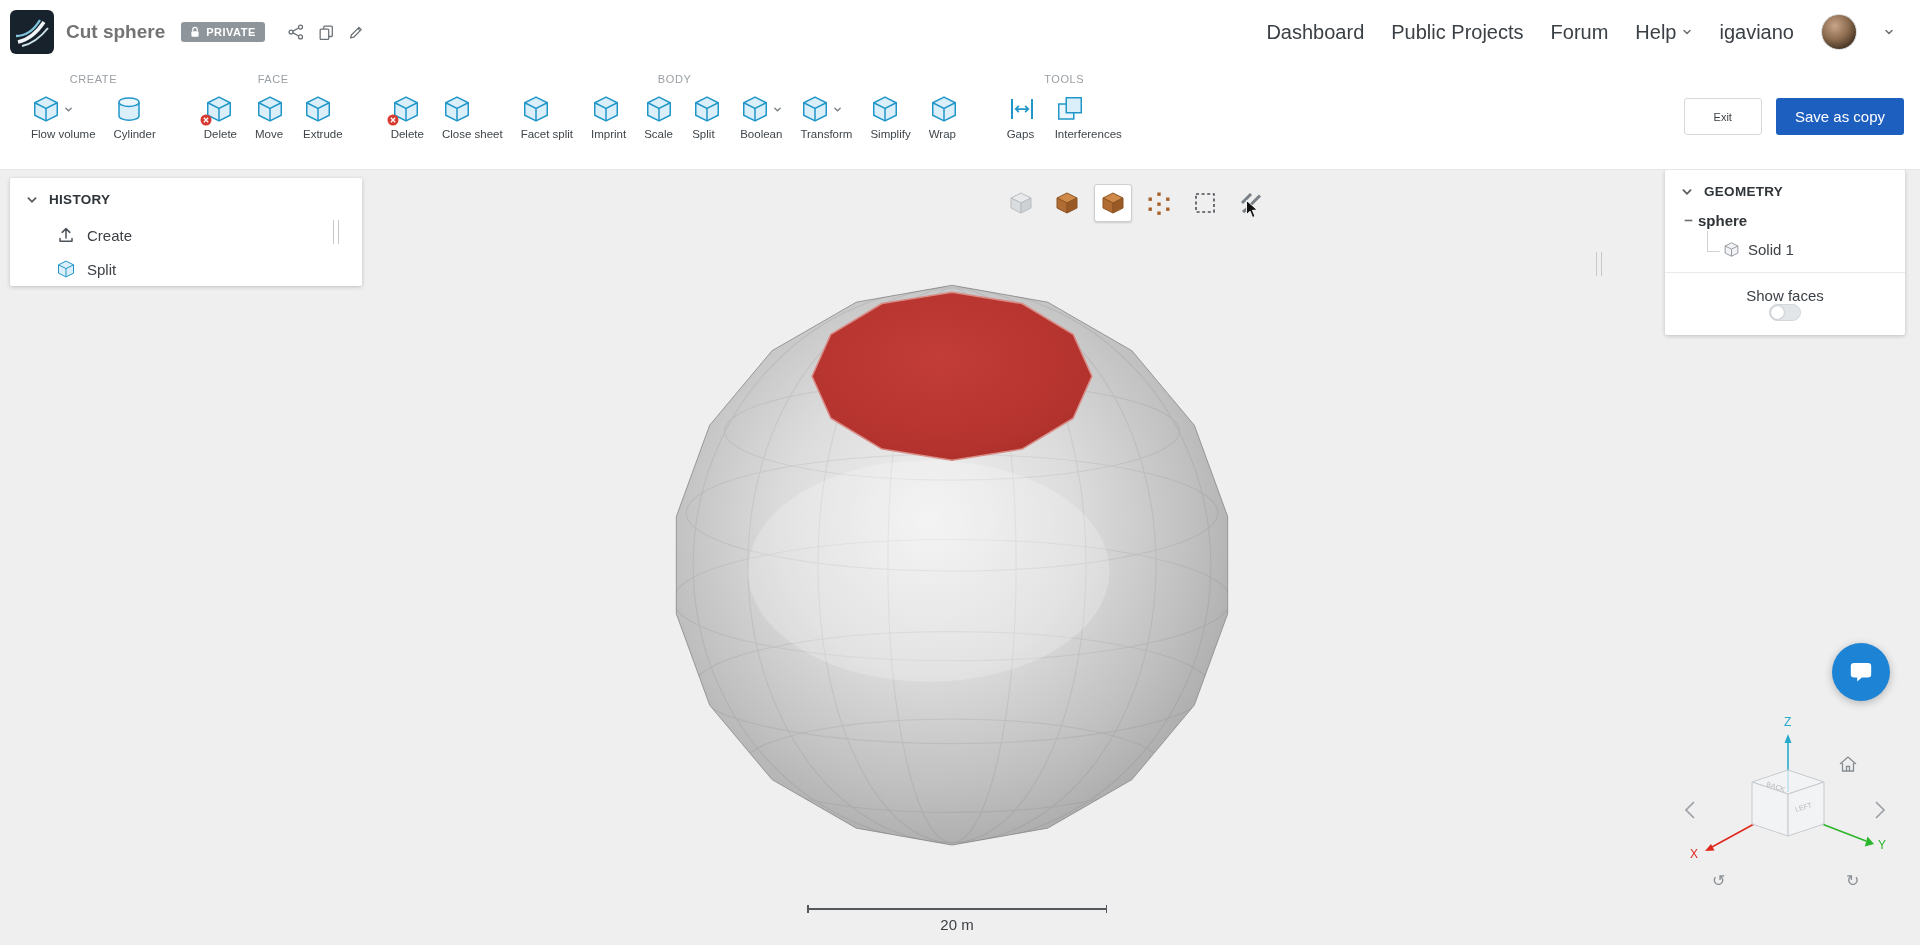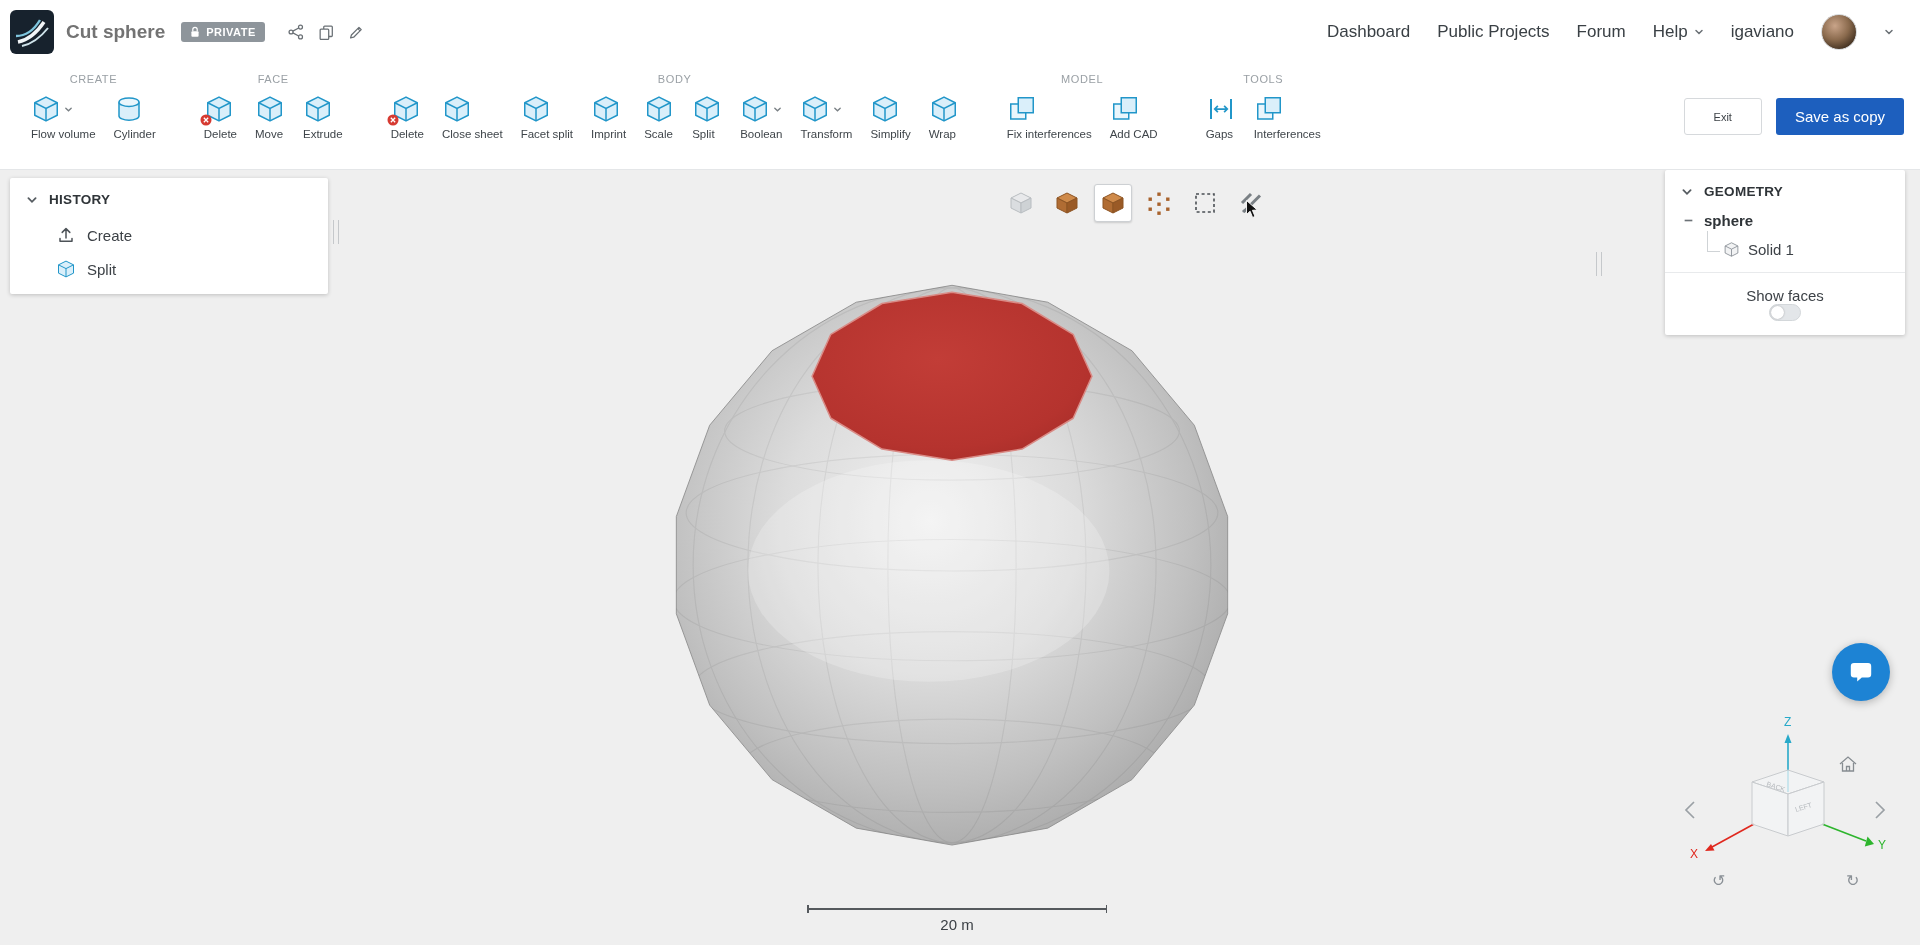--- a/index.html
+++ b/index.html
@@ -8,21 +8,21 @@
 
   
   .topbar { height:64px; display:flex; align-items:center; padding:0 26px 0 10px; background:#fff; }
   .logo { width:44px; height:44px; margin-right:12px; cursor:pointer; flex:0 0 auto; }
   .project-title { font-size:19px; font-weight:700; color:#737373; margin-right:16px; white-space:nowrap; }
   .private-badge { display:flex; align-items:center; gap:6px; background:#8e959b; color:#fff;
     font-size:11px; font-weight:700; letter-spacing:.5px; padding:4px 9px; border-radius:3px; margin-right:16px; }
   .iconbtn { width:30px; height:30px; border:none; background:none; cursor:pointer;
     display:flex; align-items:center; justify-content:center; color:#6a7075; }
   .iconbtn svg { width:18px; height:18px; }
-  .topbar-right { margin-left:auto; display:flex; align-items:center; gap:27px; font-size:17px; color:#3a4045; }
+  .topbar-right { margin-left:auto; display:flex; align-items:center; gap:27px; font-size:20px; color:#3a4045; }
   .nav-link { cursor:pointer; white-space:nowrap; display:flex; align-items:center; gap:6px; }
   .avatar { width:36px; height:36px; border-radius:50%; cursor:pointer; border:1px solid #d8dbde;
     background:radial-gradient(circle at 38% 32%, #c9a489 0%, #8a6a4d 45%, #4a3726 75%, #2e241c 100%); }
   .caret { width:10px; height:10px; color:#6a7075; }
   .user-caret { cursor:pointer; }
 
   
   .ribbon { height:106px; display:flex; align-items:stretch; padding:0 16px 0 22px; background:#fff;
     border-bottom:1px solid #e4e6e8; }
   .rgroup { display:flex; flex-direction:column; align-items:center; margin-right:30px; }
@@ -41,26 +41,26 @@
   .btn-save { height:37px; padding:0 19px; background:#1d5fbe; border:none; border-radius:3px;
     font-size:15px; color:#fff; cursor:pointer; font-family:inherit; }
 
   
   .workspace { position:relative; height:775px; background:#efefef; overflow:hidden; }
   .panel { position:absolute; background:#fff; border-radius:2px; box-shadow:0 1px 4px rgba(0,0,0,.2); }
   .panel-head { display:flex; align-items:center; gap:11px; padding:14px 16px 11px; }
   .chev { width:12px; height:12px; color:#565c61; cursor:pointer; }
   .panel-title { font-size:13.5px; font-weight:700; color:#2f3438; letter-spacing:.3px; }
 
-  .history { left:10px; top:8px; width:318px; padding-bottom:8px; }
+  .history { left:10px; top:8px; width:352px; }
   .hitem { display:flex; align-items:center; gap:11px; padding:7px 16px 7px 46px; font-size:15px; cursor:pointer; }
   .hitem svg { width:20px; height:20px; flex:0 0 auto; }
 
   .geometry { right:15px; top:0; width:240px; }
-  .tree-root { display:flex; align-items:center; gap:10px; padding:2px 16px 4px 18px; font-size:15px;
+  .tree-root { display:flex; align-items:center; gap:4px; padding:2px 16px 4px 18px; font-size:15px;
     font-weight:700; color:#2f3438; cursor:pointer; }
   .collapse-box { width:11px; height:11px; flex:0 0 auto; color:#6c7277; }
   .tree-child { position:relative; display:flex; align-items:center; gap:8px; padding:8px 16px 14px 58px;
     font-size:15px; color:#3c4146; cursor:pointer; }
   .tree-child::before { content:""; position:absolute; left:42px; top:-2px; width:12px; height:20px;
     border-left:1px solid #cfd3d6; border-bottom:1px solid #cfd3d6; }
   .tree-child svg { width:17px; height:17px; }
   .geo-divider { height:1px; background:#e8eaec; }
   .showfaces { display:flex; align-items:center; justify-content:space-between; padding:14px 16px; font-size:15px;flex-direction:column; }
   .toggle { width:32px; height:17px; border-radius:9px; background:#e3e6e9; border:1px solid #d3d7da;
@@ -384,41 +384,20 @@
         <span class="tool-icon">
             <svg class="main">
               <use href="#i-cube"></use>
             </svg>
           </span>
         <span class="tool-label">Wrap</span>
       </button>
     </div>
   </div>
 
-  <div class="rgroup">
-    <div class="rgroup-label">MODEL</div>
-    <div class="rgroup-items">
-      <button class="tool">
-        <span class="tool-icon">
-            <svg class="main">
-              <use href="#i-sq-pair"></use>
-            </svg>
-          </span>
-        <span class="tool-label">Fix interferences</span>
-      </button>
-      <button class="tool">
-        <span class="tool-icon">
-            <svg class="main">
-              <use href="#i-sq-pair"></use>
-            </svg>
-          </span>
-        <span class="tool-label">Add CAD</span>
-      </button>
-    </div>
-  </div>
 
   <div class="rgroup">
     <div class="rgroup-label">TOOLS</div>
     <div class="rgroup-items">
       <button class="tool">
         <span class="tool-icon">
             <svg class="main">
               <use href="#i-gaps"></use>
             </svg>
           </span>

